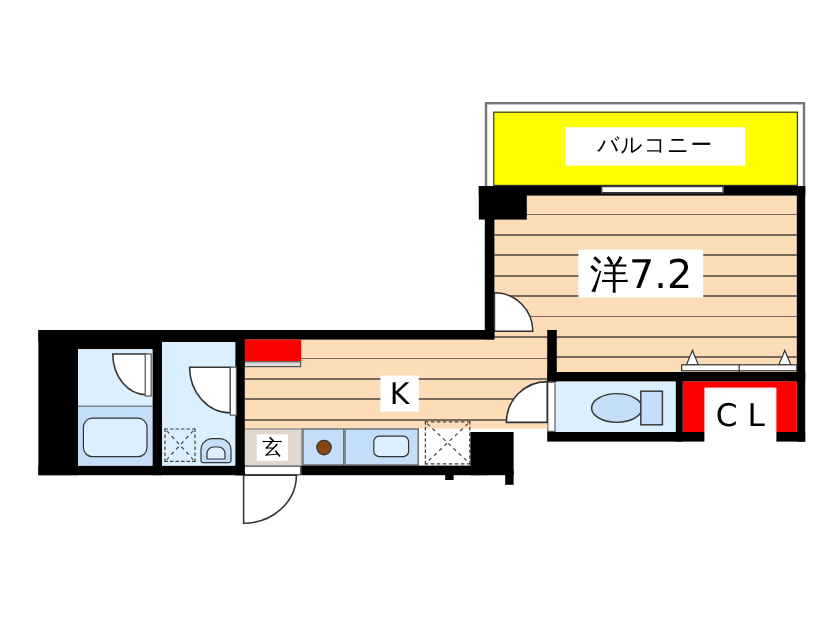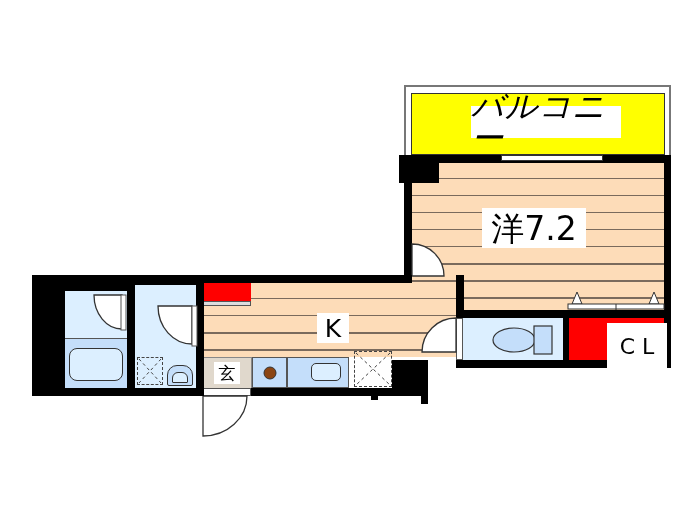--- a/index.html
+++ b/index.html
@@ -11,21 +11,21 @@
   .label-box{position:absolute;background:#fff;color:#000;display:flex;align-items:center;justify-content:center;line-height:1;}
   .wet{background:#dcefff;}
   .wet2{background:#c4defa;}
   svg{position:absolute;overflow:visible;}
 </style>
 </head>
 <body>
 
 <div class="abs" style="left:404px;top:85px;width:267px;height:75px;border:2px solid #777;background:#fff;"></div>
 <div class="abs" style="left:411px;top:93px;width:254px;height:62px;background:#ffff00;border:1px solid #333;"></div>
-<div class="label-box" style="left:471px;top:106px;width:150px;height:32px;font-size:32px;letter-spacing:1px;font-style:italic;">バルコニー</div>
+<div class="label-box" style="left:471px;top:106px;width:150px;height:32px;font-size:18px;letter-spacing:1px;">バルコニー</div>
 
 <div class="floor" style="left:412px;top:163px;width:252px;height:155px;"></div>
 
 <div class="wall" style="left:399px;top:155px;width:272px;height:8px;"></div>
 <div class="abs" style="left:501px;top:155px;width:102px;height:6px;background:#fff;border:1px solid #333;"></div>
 <div class="wall" style="left:399px;top:155px;width:40px;height:28px;"></div>
 
 <div class="wall" style="left:664px;top:155px;width:7px;height:213px;"></div>
 
 <div class="wall" style="left:404px;top:160px;width:8px;height:123px;"></div>
@@ -47,21 +47,21 @@
 <div class="wall" style="left:563px;top:310px;width:6px;height:58px;"></div>
 
 <div class="abs wet" style="left:463px;top:318px;width:100px;height:42px;"></div>
 <div class="abs" style="left:456px;top:318px;width:7px;height:42px;background:#fff;border:1px solid #555;"></div>
 <svg style="left:492px;top:322px;" width="70" height="36">
   <ellipse cx="22" cy="18" rx="21" ry="12" fill="#c4defa" stroke="#333" stroke-width="1.2"></ellipse>
   <rect x="42" y="4" width="18" height="28" fill="#c4defa" stroke="#333" stroke-width="1.2"></rect>
 </svg>
 
 <div class="abs" style="left:569px;top:318px;width:95px;height:42px;background:#ff0000;"></div>
-<div class="label-box" style="left:587px;top:323px;width:60px;height:48px;font-size:22px;margin-left:20px;">C L</div>
+<div class="label-box" style="left:587px;top:323px;width:60px;height:48px;font-size:26px;">C L</div>
 
 <div class="floor" style="left:204px;top:283px;width:252px;height:74px;"></div>
 <div class="wall" style="left:196px;top:275px;width:216px;height:8px;"></div>
 <div class="wall" style="left:456px;top:275px;width:8px;height:43px;"></div>
 
 <svg style="left:421px;top:318px;" width="36" height="40">
   <path d="M35 0 A34 34 0 0 0 1 34 L35 34 Z" fill="#fff" stroke="#333" stroke-width="1.3"></path>
 </svg>
 
 <div class="abs" style="left:203px;top:283px;width:48px;height:18px;background:#ff0000;"></div>

